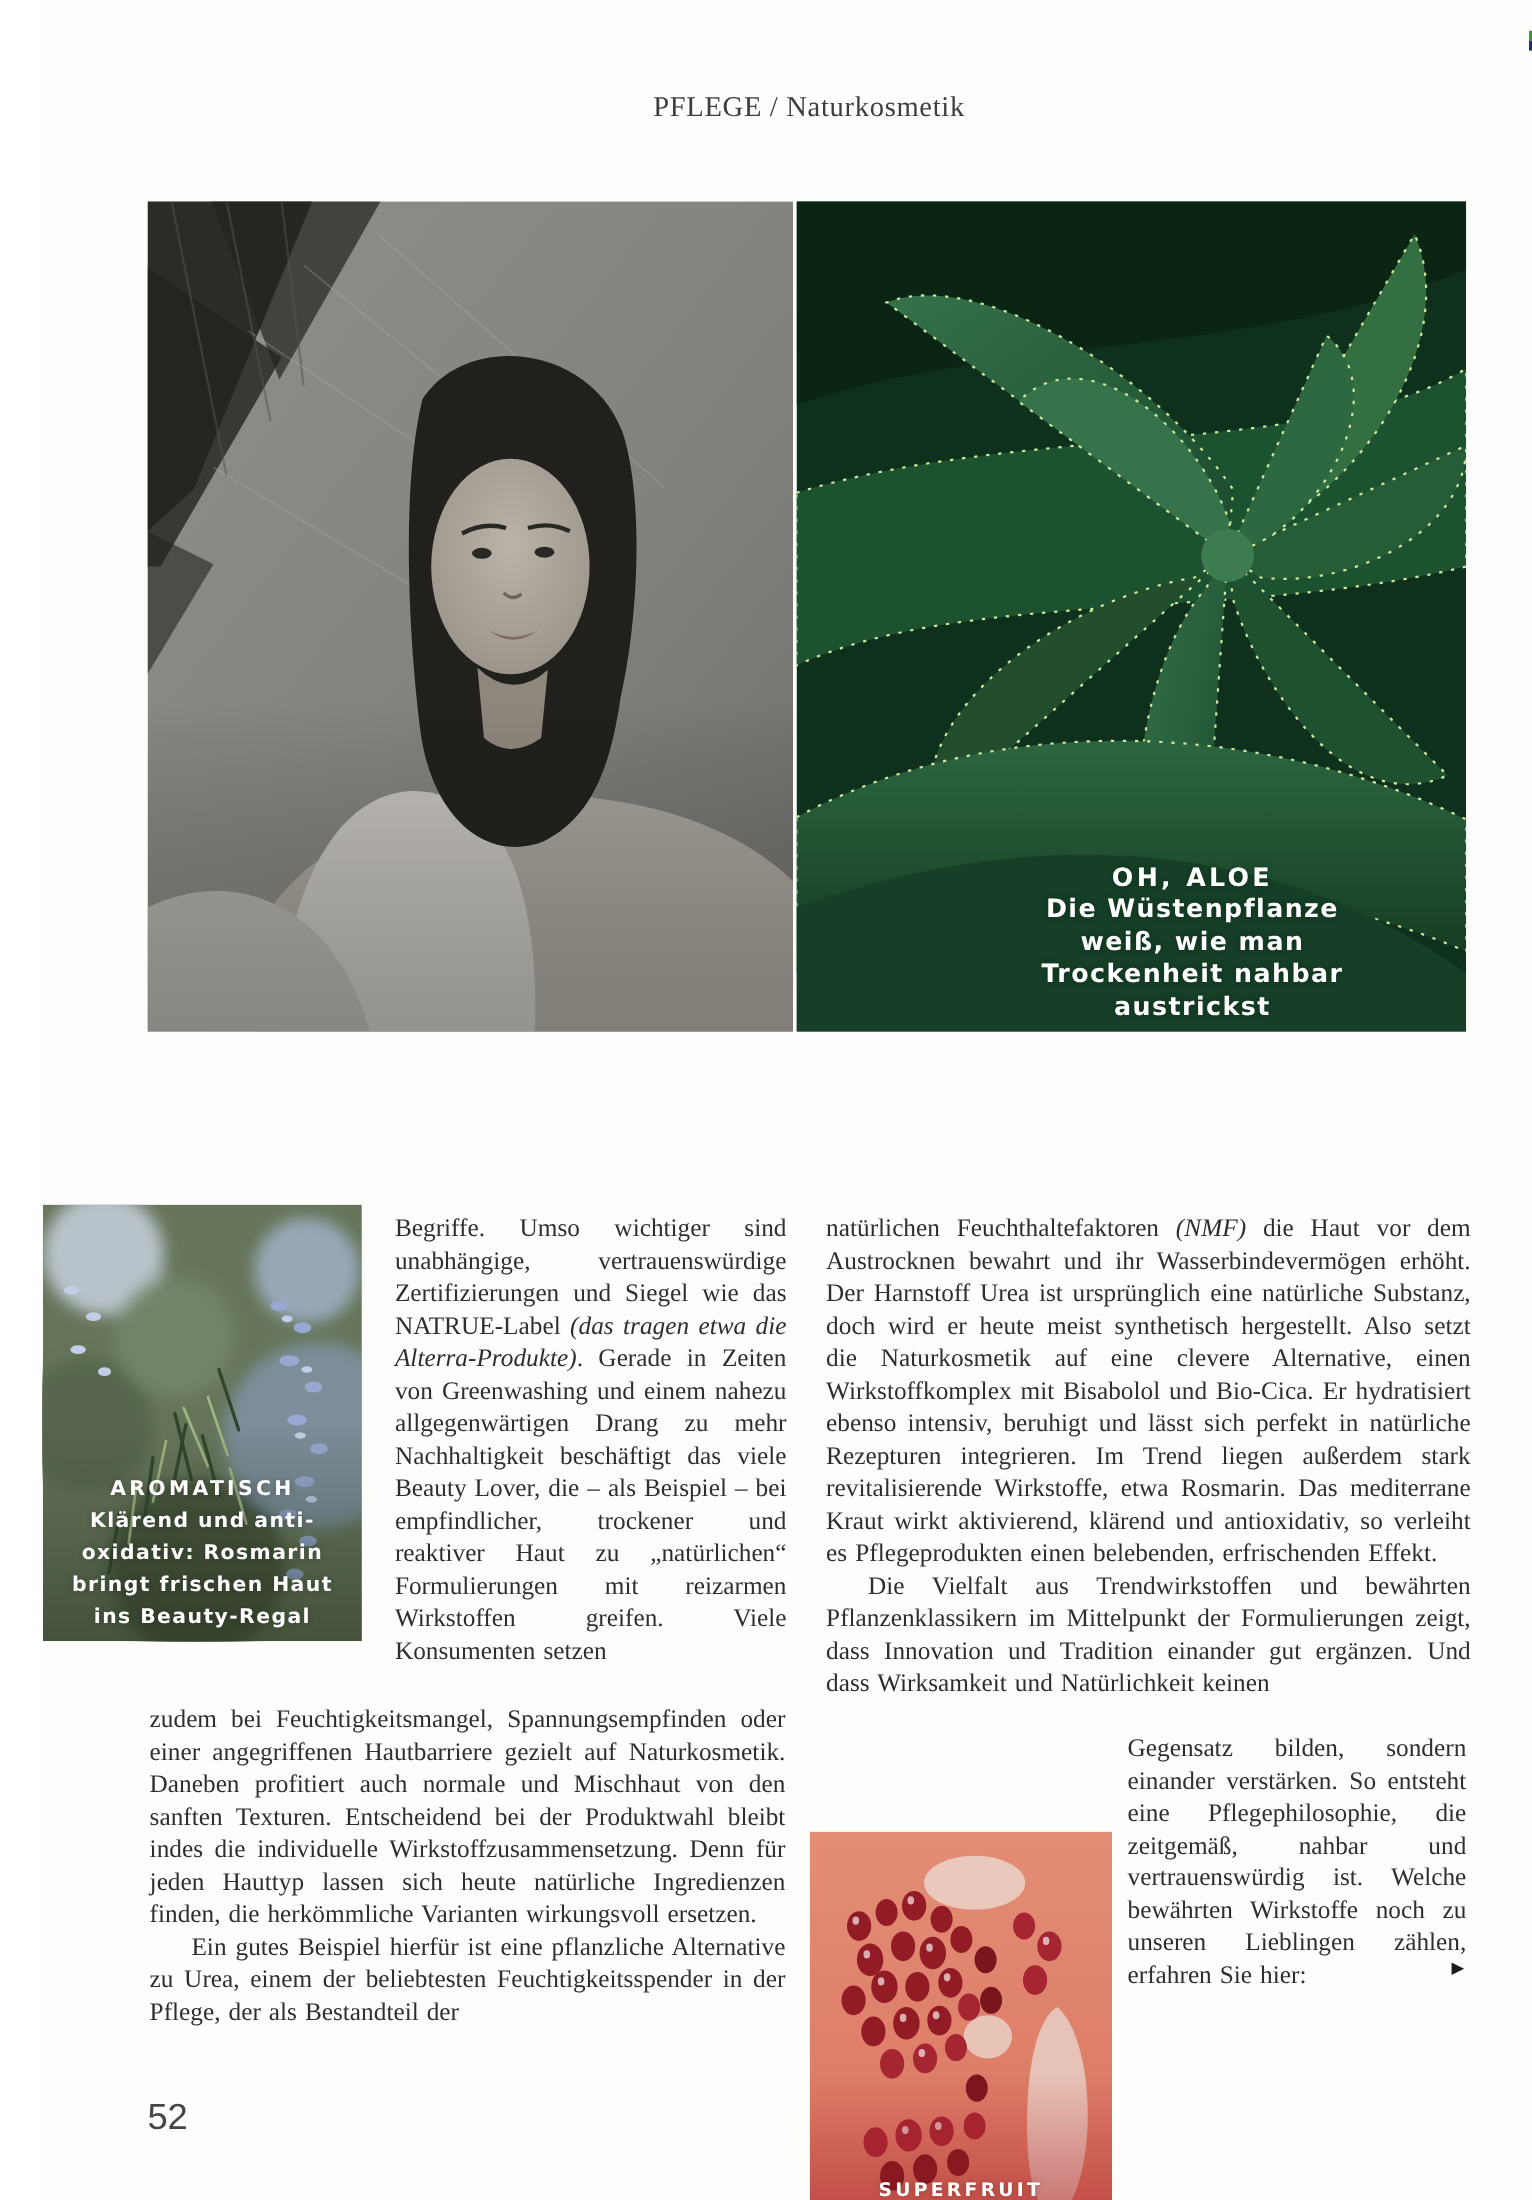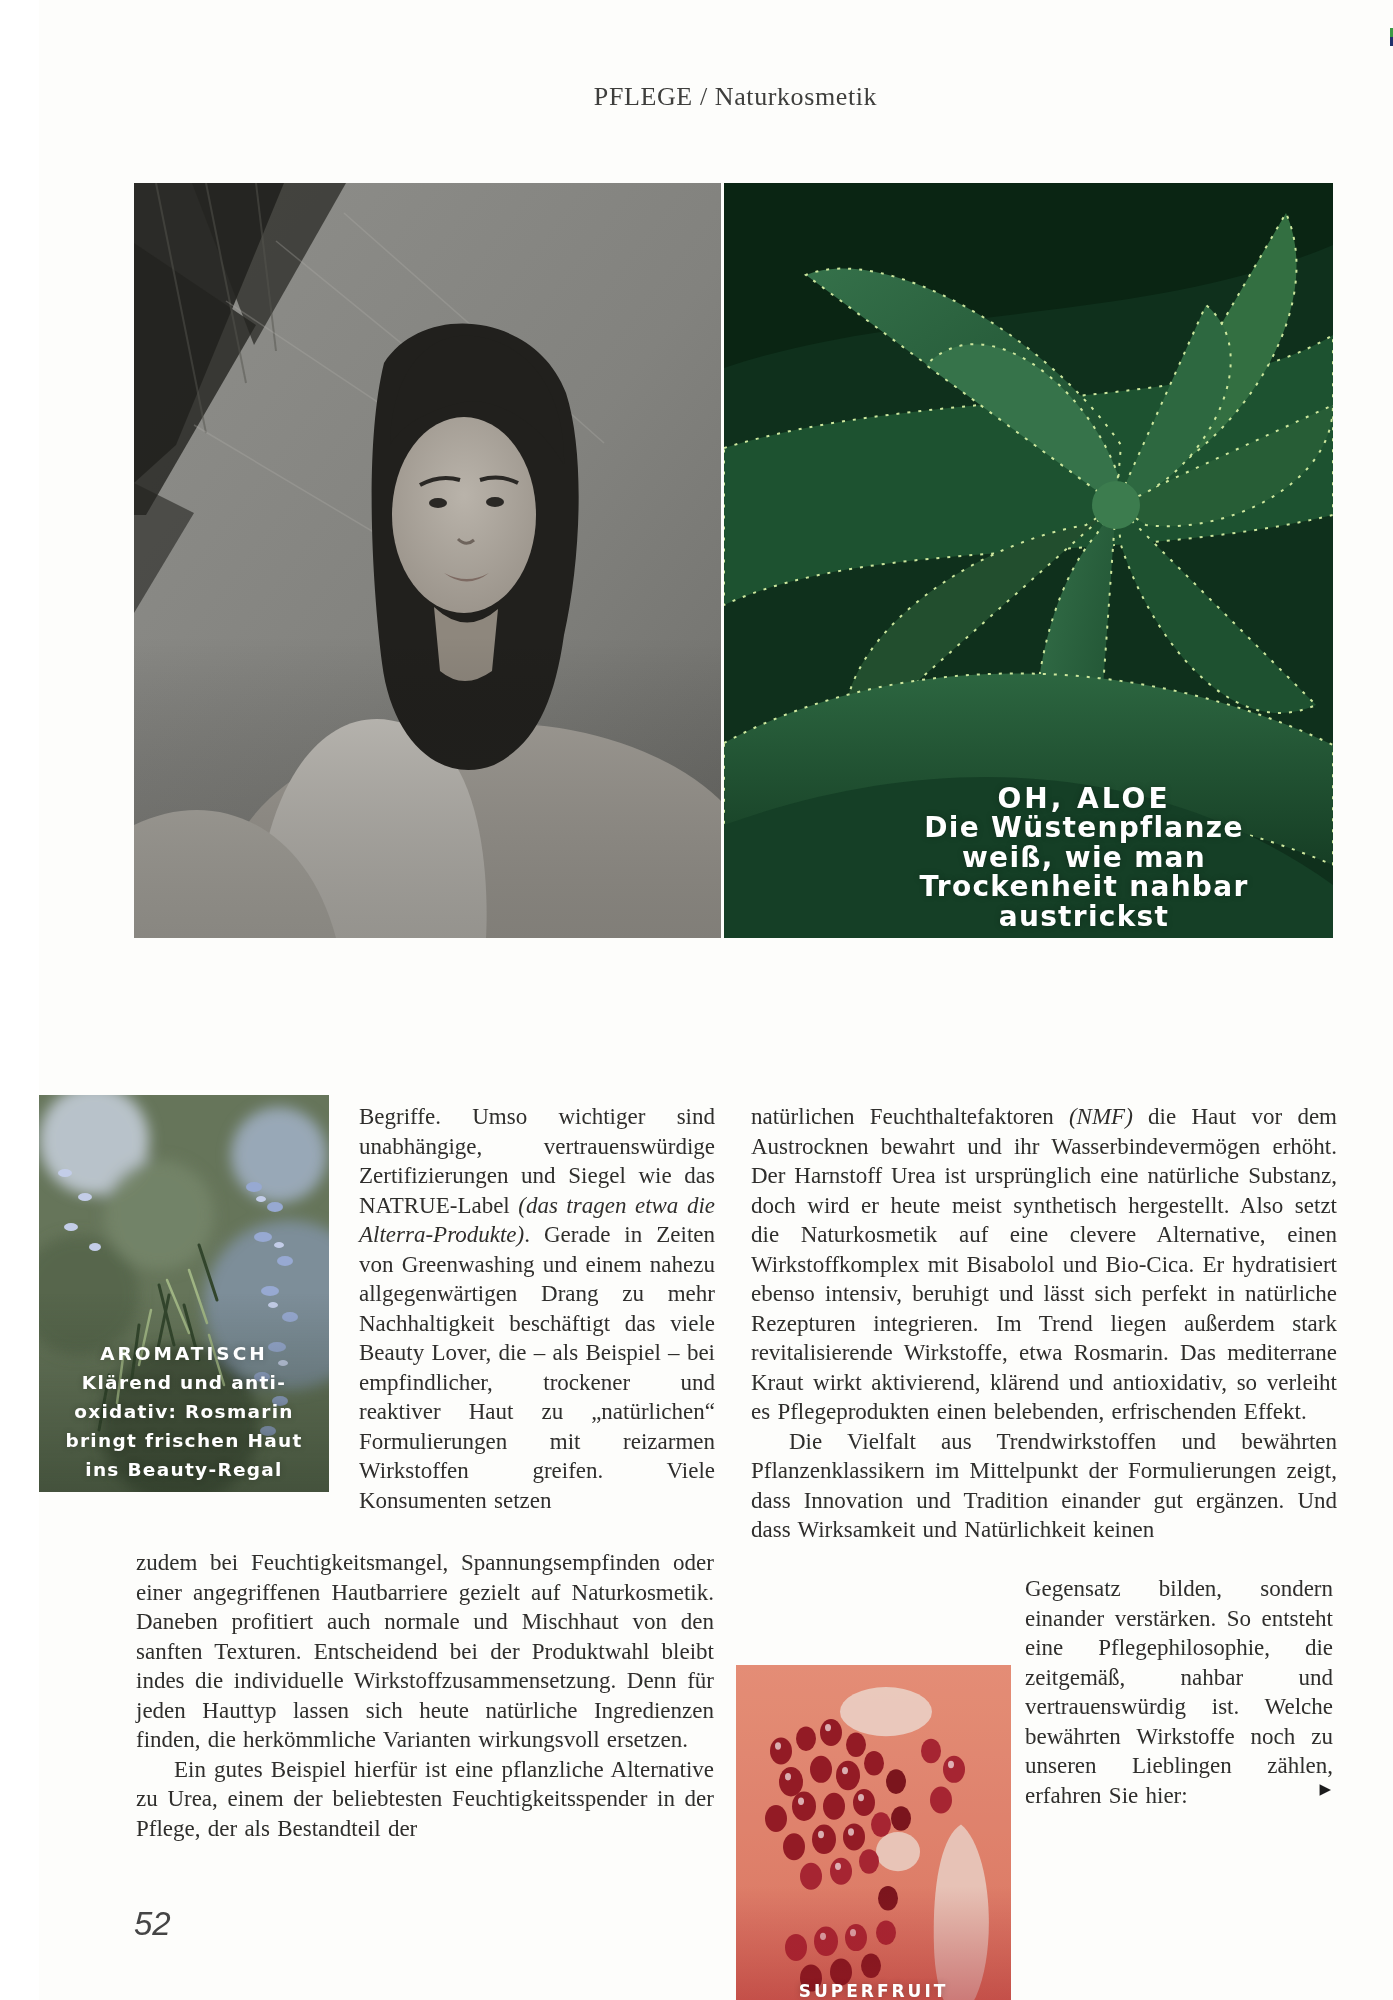--- a/index.html
+++ b/index.html
@@ -23,21 +23,21 @@
   .fig-rosemary{left:0; top:1095px; width:290px; height:397px;}
   .fig-pomegranate{left:697px; top:1665px; width:275px; height:485px;}
   
   .caption{
     position:absolute; text-align:center; color:#ffffff;
     font-family:"DejaVu Sans", sans-serif; font-weight:bold;
     text-shadow:0 0 6px rgba(0,0,0,.25);
   }
   .caption .cap-title{display:block; letter-spacing:3px;}
   .caption .cap-line{display:block; letter-spacing:1.3px;}
-  .aloe-overlay{left:170px; bottom:7px; width:380px; font-size:28px; line-height:29.5px;}
+  .aloe-overlay{left:170px; bottom:7px; width:380px; font-size:23px; line-height:29.5px;}
   .rosemary-caption{left:0; right:0; bottom:8px; font-size:18.5px; line-height:29px;}
   .pom-caption{left:0; right:0; bottom:16px; font-size:17px; line-height:26px;}
   
   .textblock{
     position:absolute; text-align:justify; font-size:23px; line-height:29.5px;
     word-spacing:1.5px; color:#2f2e2c;
   }
   .textblock p{margin:0;}
   .textblock p.indent{text-indent:38px;}
   .col-mid{left:320px; top:1102px; width:356px;}
@@ -45,21 +45,20 @@
   .col-right-wide{left:712px; top:1102px; width:586px;}
   .col-right-narrow{left:986px; top:1574px; width:308px;}
   .italic{font-style:italic;}
   .cont-arrow{
     position:absolute; right:2px; bottom:6px; font-size:15px; color:#1c1c1c;
     font-family:"DejaVu Sans", sans-serif;
   }
   .page-number{
     position:absolute; left:95px; top:1905px; font-size:33px; color:#454545;
     font-family:"Liberation Sans", sans-serif;
-    font-style:italic;
   }
 </style>
 </head>
 <body>
 
 <div class="page">
 
   <div class="header">PFLEGE / Naturkosmetik</div>
 
   <div class="brand-mark">

